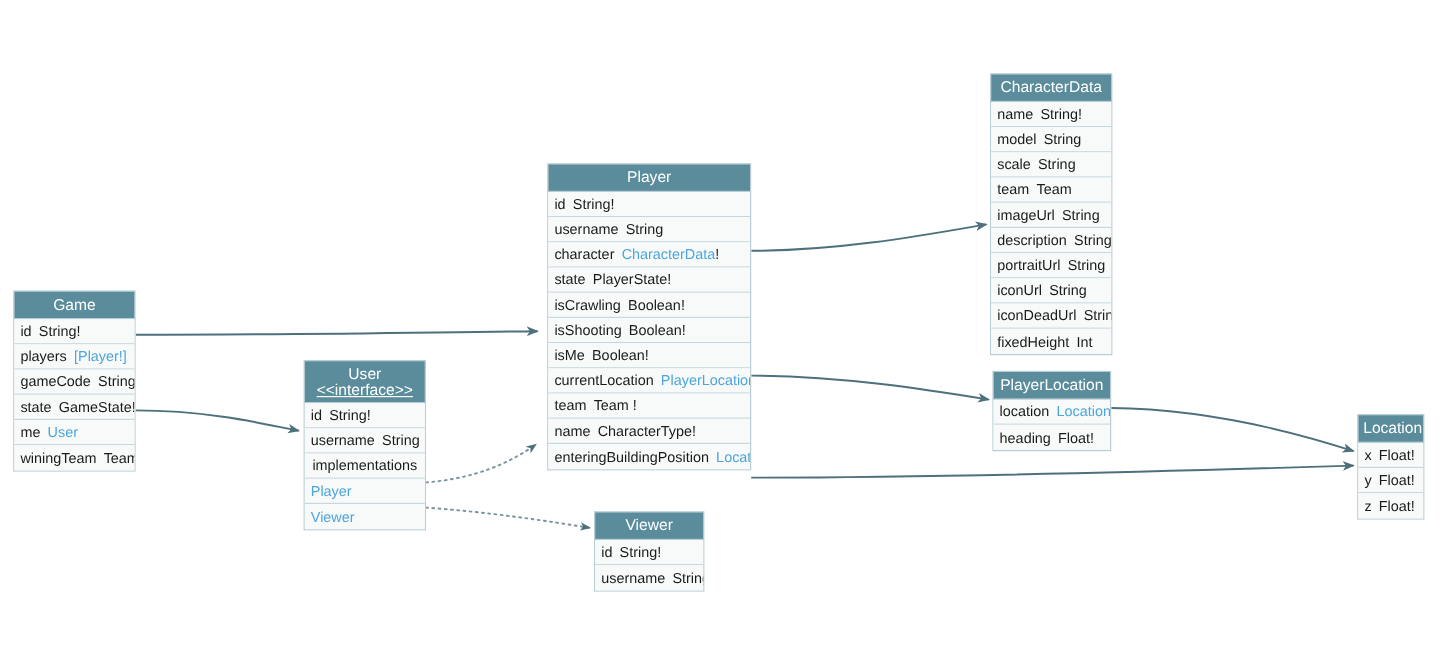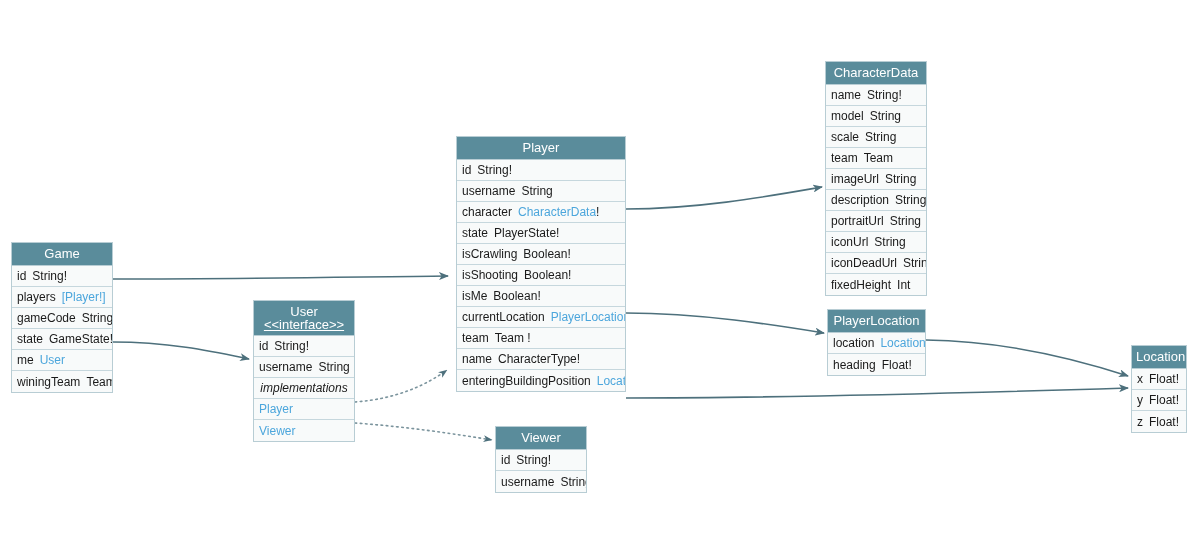--- a/index.html
+++ b/index.html
@@ -73,21 +73,20 @@
   }
   .row .fname {
     text-align: left;
     padding-right: 6px;
   }
   .row .ftype {
     text-align: right;
   }
   .row.center {
     justify-content: center;
-    font-style: italic;
   }
   .row.center .fname {
     padding-right: 0;
   }
   .link {
     color: #4ca6dc;
   }
   .bang {
     color: #1a1a1a;
   }

